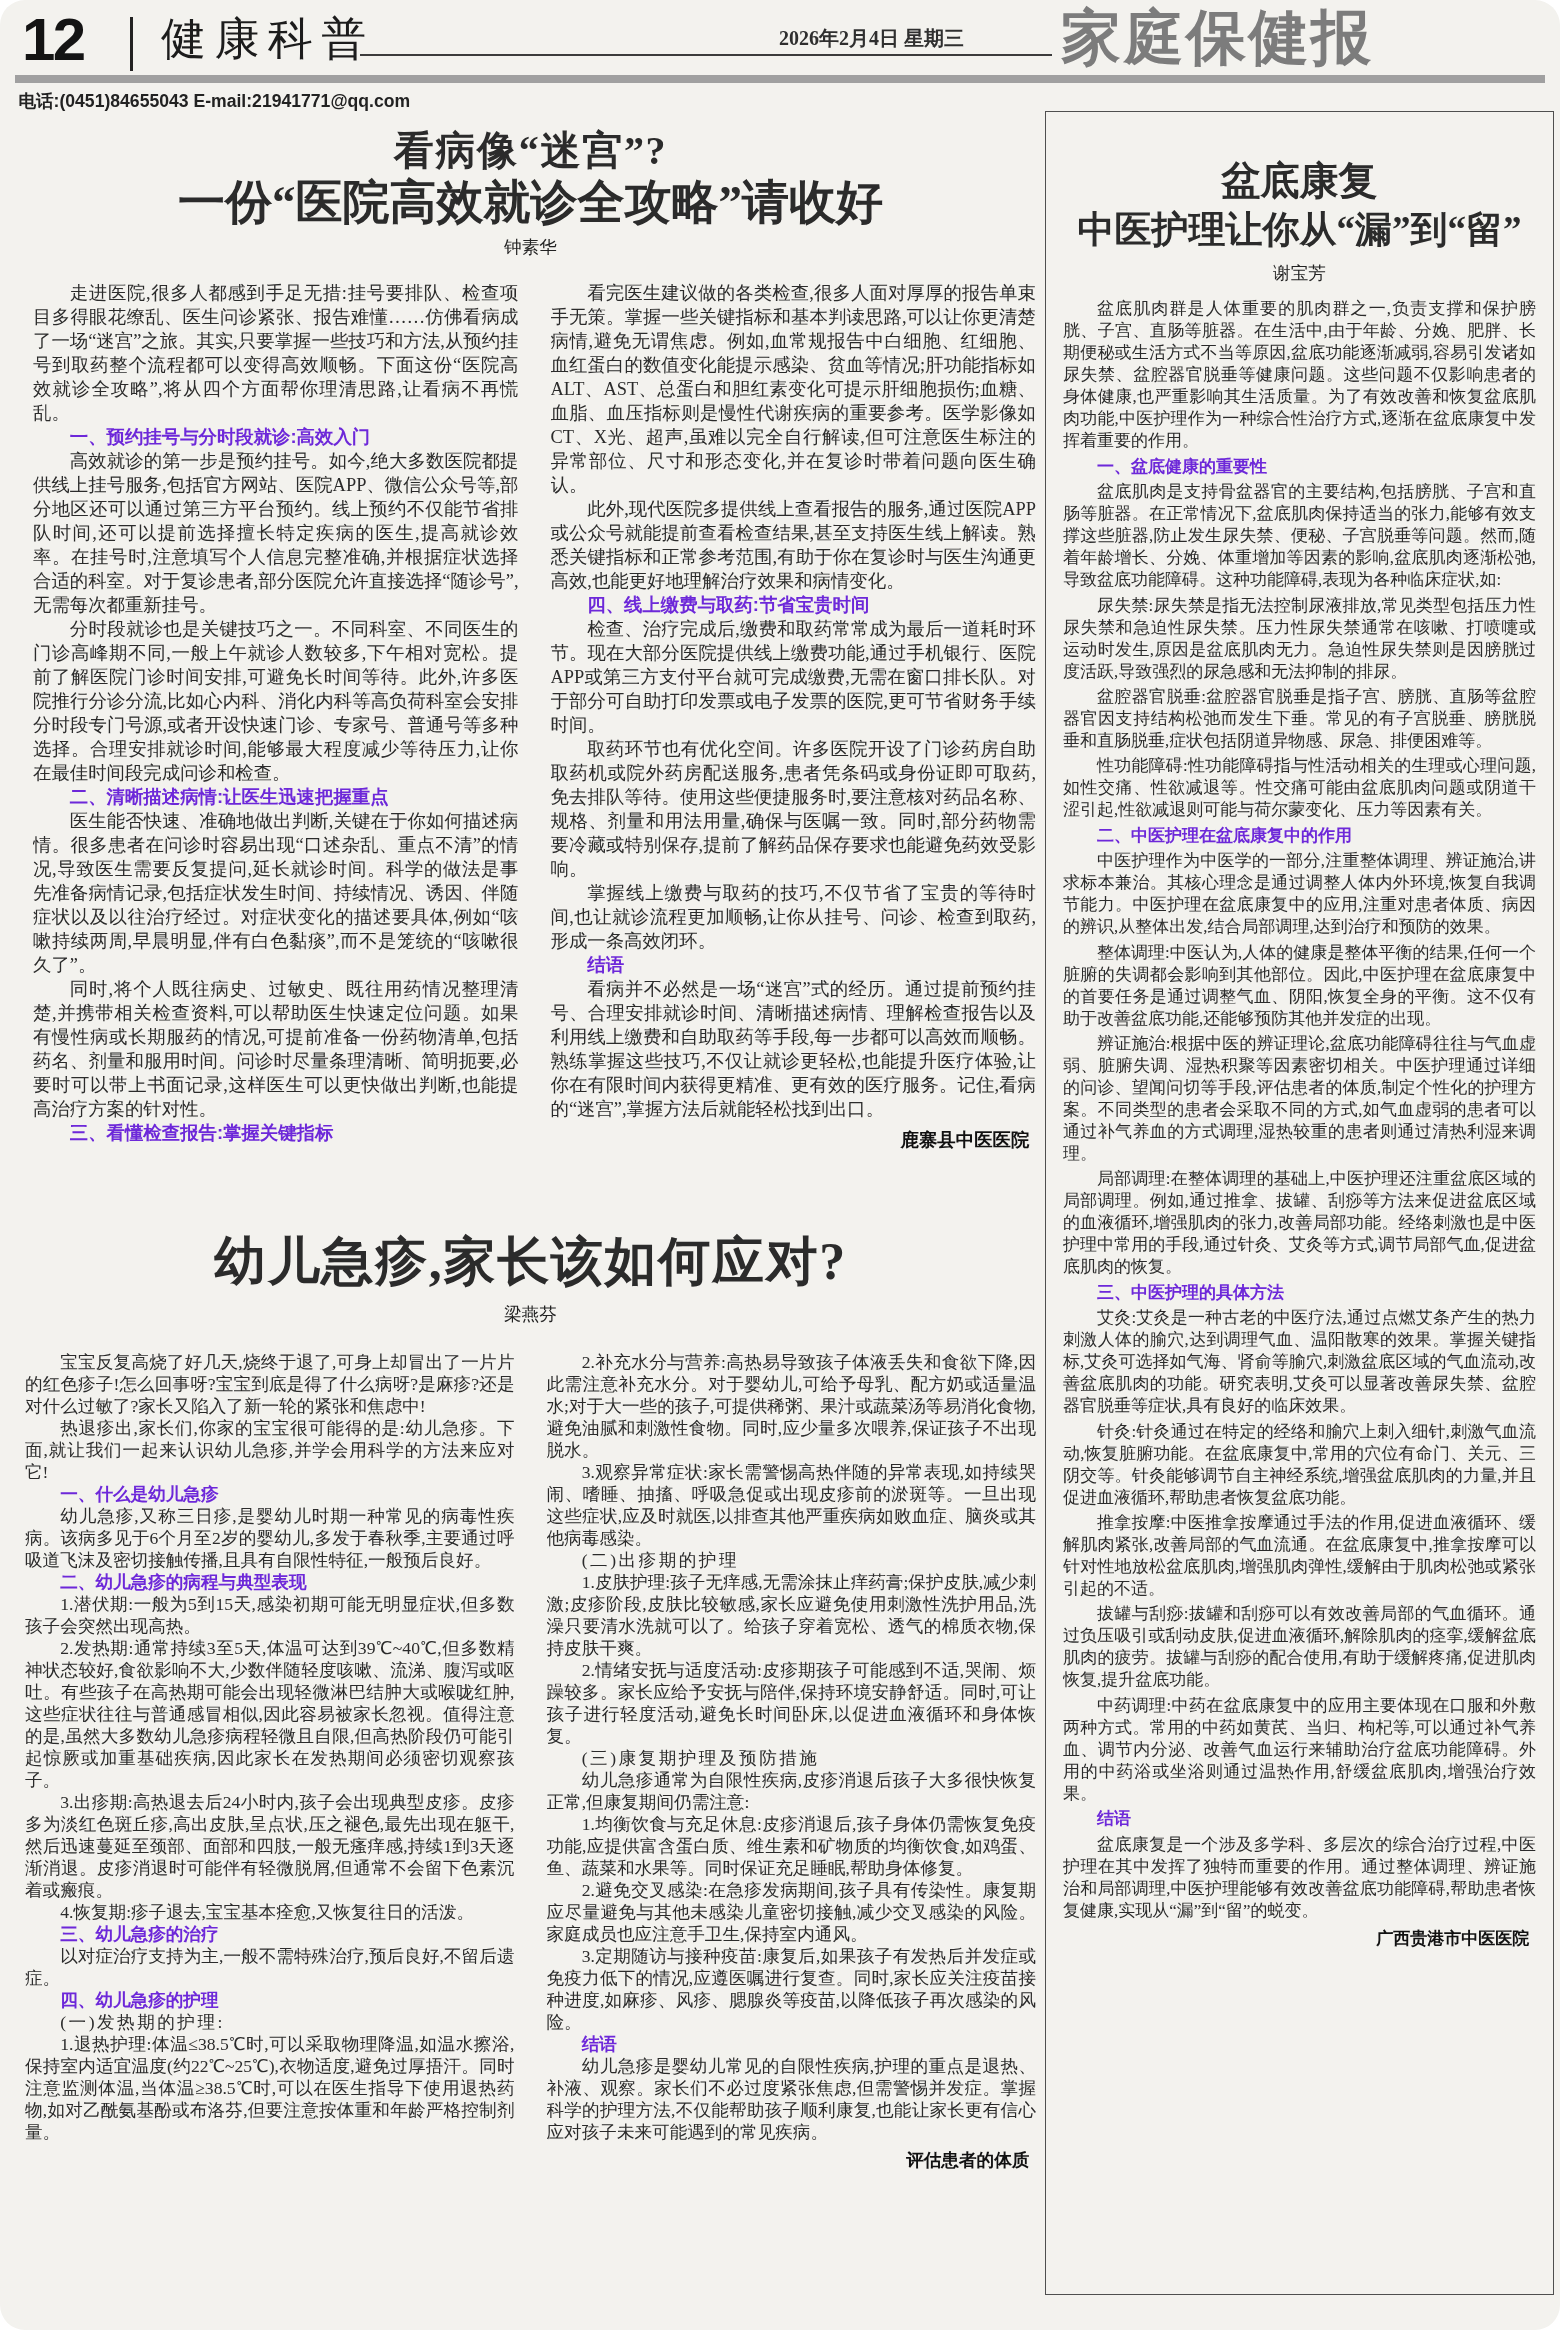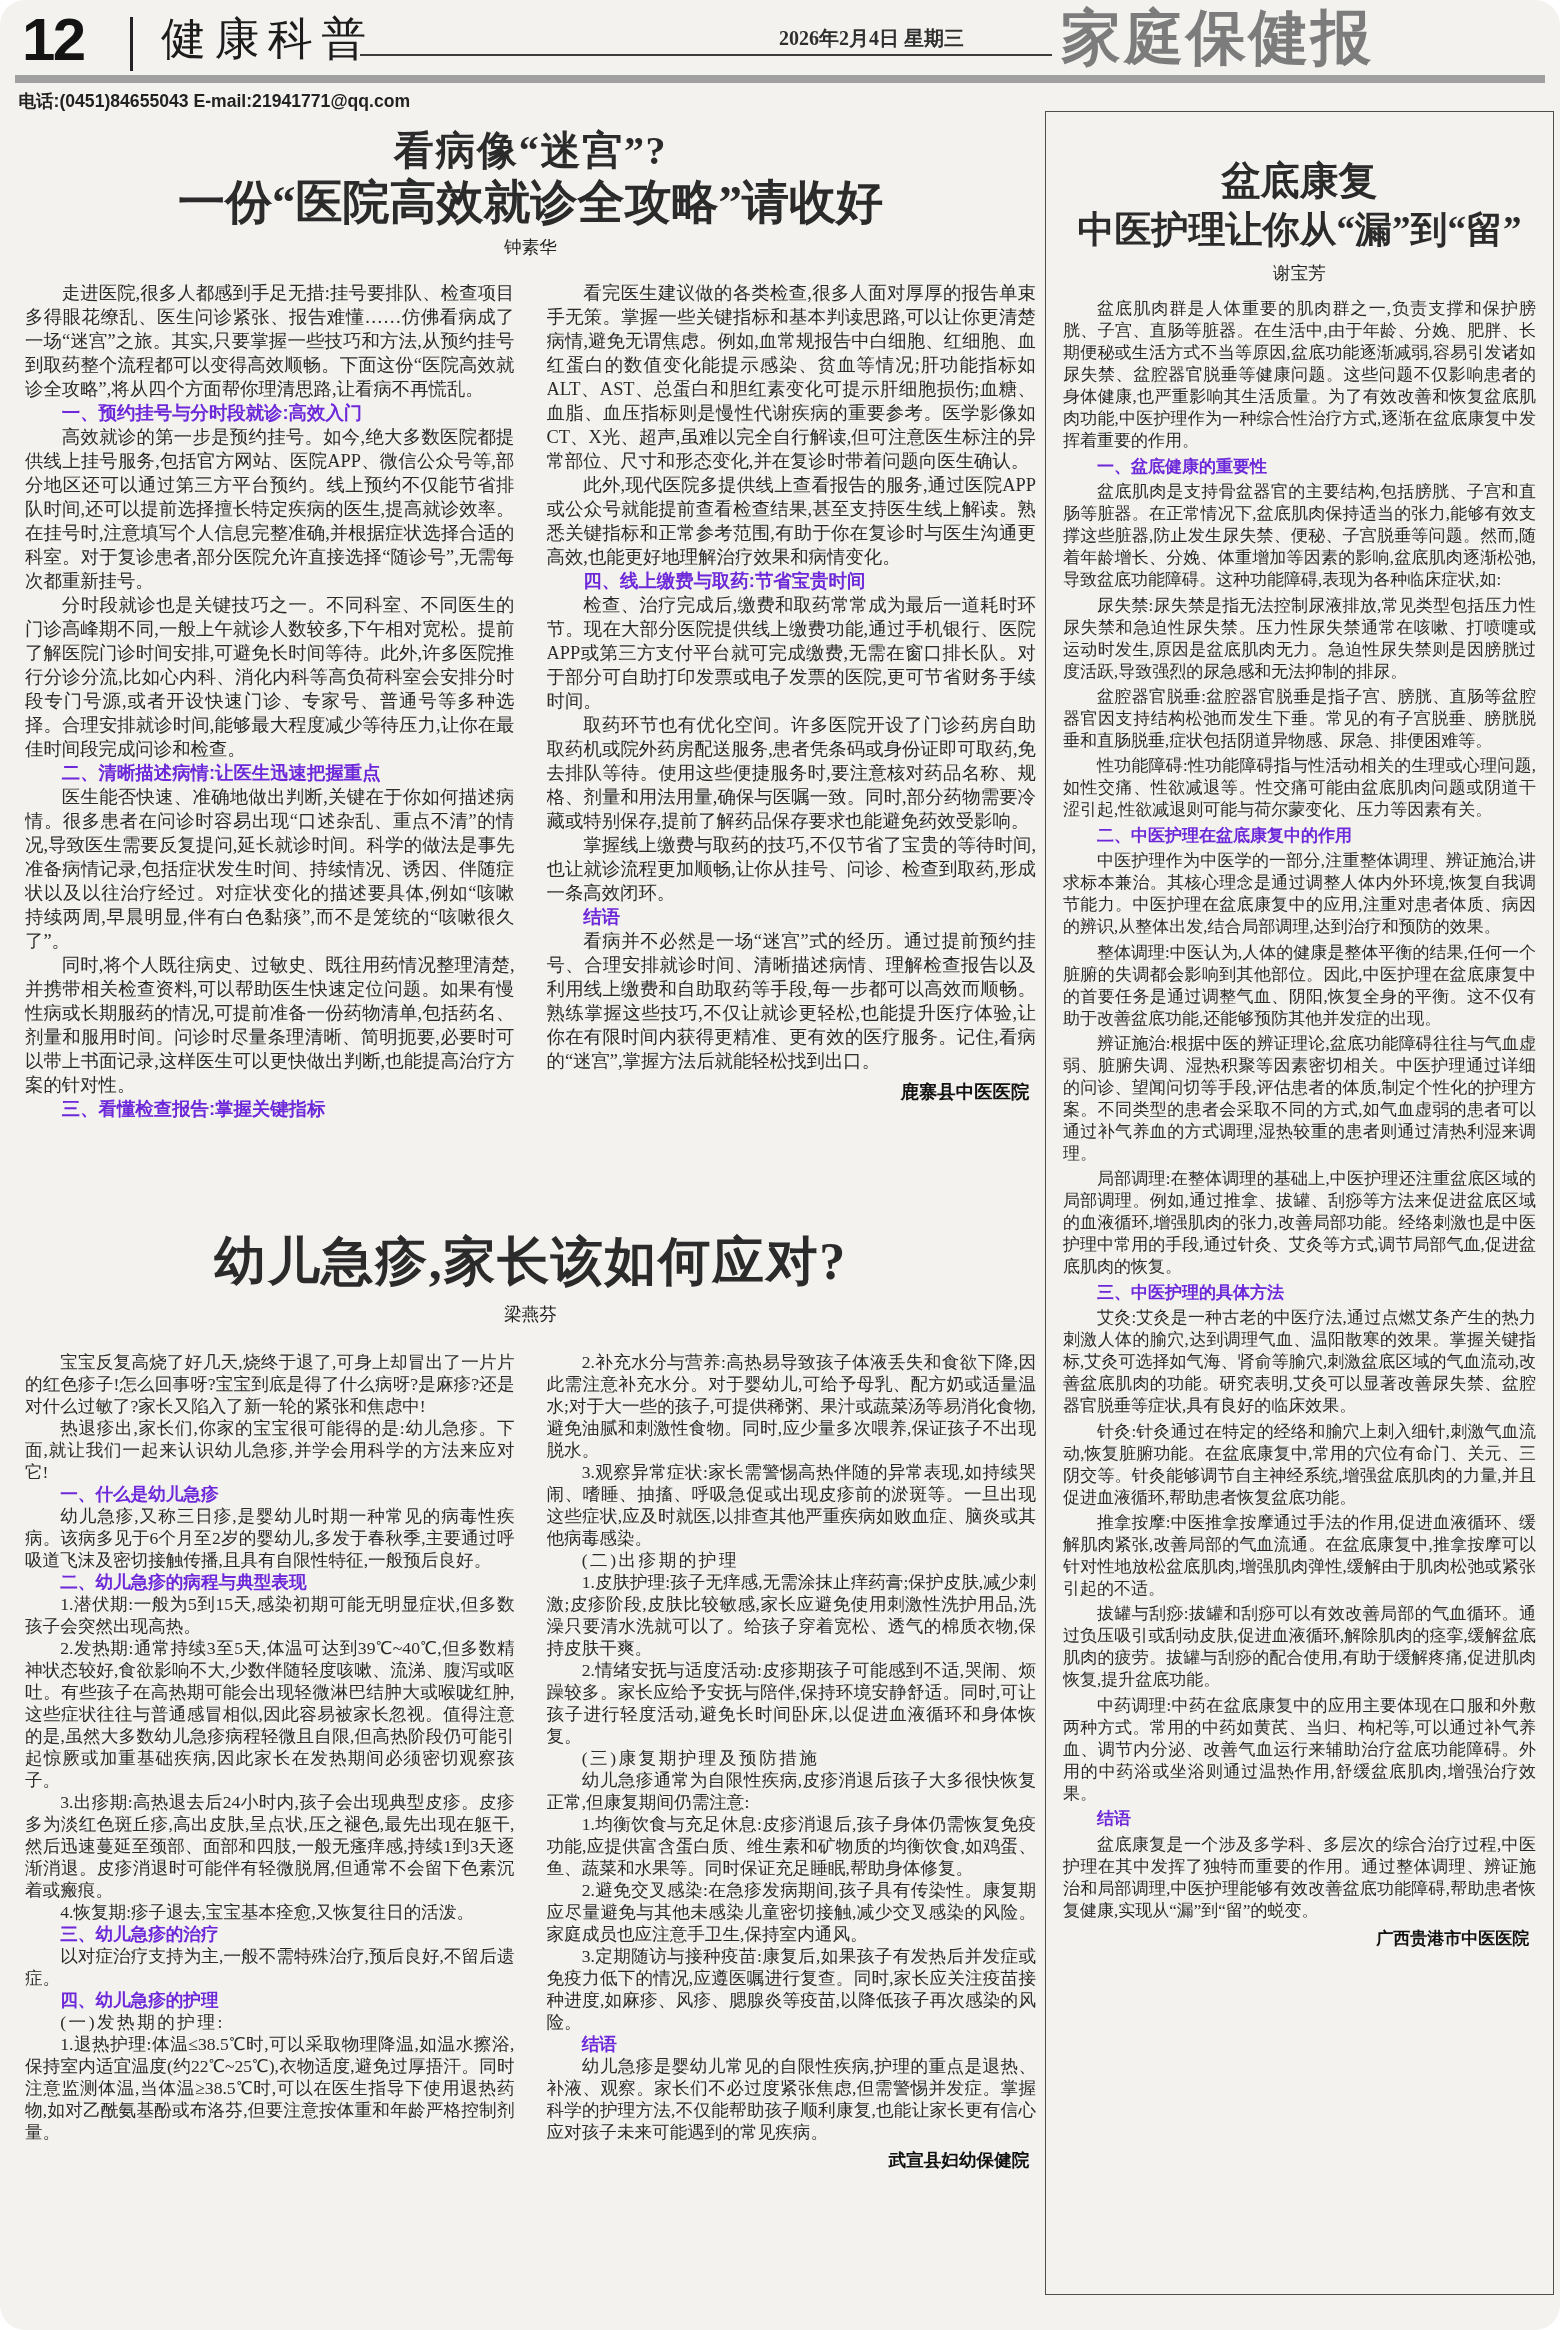--- a/index.html
+++ b/index.html
@@ -26,21 +26,21 @@
   .bhead{margin:0;font-family:"Liberation Sans",sans-serif;font-weight:700;text-indent:2em;color:#6d28d9;}
   .khead{margin:0;text-indent:2em;letter-spacing:2.5px;}
   .attr{margin-top:6.7px;text-align:right;font-family:"Liberation Sans",sans-serif;
         font-weight:700;padding-right:6.7px;text-indent:0;color:#111;}
   .author{text-align:center;font-size:17.6px;color:#222;}
   
   .art1{position:absolute;left:25px;top:126px;width:1011px;}
   .t1a{margin:0;text-align:center;font-size:40px;font-weight:700;letter-spacing:1.7px;line-height:49px;}
   .t1b{margin:0;text-align:center;font-size:47px;font-weight:700;line-height:55px;}
   .art1 .author{margin-top:5px;}
-  .art1 .cols{margin-top:22px;height:933px;}
+  .art1 .cols{margin-top:22px;height:933px;margin-left:8px;}
   .art1 .col{font-size:18.4px;line-height:24px;}
   
   .art3{position:absolute;left:25px;top:1228px;width:1011px;}
   .t3{margin:0;text-align:center;font-size:52px;font-weight:700;line-height:67px;letter-spacing:1.7px;}
   .art3 .author{margin-top:6.7px;}
   .art3 .cols{margin-top:25px;height:945px;}
   .art3 .col{font-size:17.6px;line-height:22px;}
   
   .boxart{position:absolute;left:1045px;top:111px;width:509px;height:2184px;
           border:1.7px solid #4f4f4f;box-sizing:border-box;padding:0 17px;}
@@ -121,21 +121,21 @@
           <div class="khead">(二)出疹期的护理</div>
           <div class="para">1.皮肤护理:孩子无痒感,无需涂抹止痒药膏;保护皮肤,减少刺激;皮疹阶段,皮肤比较敏感,家长应避免使用刺激性洗护用品,洗澡只要清水洗就可以了。给孩子穿着宽松、透气的棉质衣物,保持皮肤干爽。</div>
           <div class="para">2.情绪安抚与适度活动:皮疹期孩子可能感到不适,哭闹、烦躁较多。家长应给予安抚与陪伴,保持环境安静舒适。同时,可让孩子进行轻度活动,避免长时间卧床,以促进血液循环和身体恢复。</div>
           <div class="khead">(三)康复期护理及预防措施</div>
           <div class="para">幼儿急疹通常为自限性疾病,皮疹消退后孩子大多很快恢复正常,但康复期间仍需注意:</div>
           <div class="para">1.均衡饮食与充足休息:皮疹消退后,孩子身体仍需恢复免疫功能,应提供富含蛋白质、维生素和矿物质的均衡饮食,如鸡蛋、鱼、蔬菜和水果等。同时保证充足睡眠,帮助身体修复。</div>
           <div class="para">2.避免交叉感染:在急疹发病期间,孩子具有传染性。康复期应尽量避免与其他未感染儿童密切接触,减少交叉感染的风险。家庭成员也应注意手卫生,保持室内通风。</div>
           <div class="para">3.定期随访与接种疫苗:康复后,如果孩子有发热后并发症或免疫力低下的情况,应遵医嘱进行复查。同时,家长应关注疫苗接种进度,如麻疹、风疹、腮腺炎等疫苗,以降低孩子再次感染的风险。</div>
           <div class="bhead">结语</div>
           <div class="para">幼儿急疹是婴幼儿常见的自限性疾病,护理的重点是退热、补液、观察。家长们不必过度紧张焦虑,但需警惕并发症。掌握科学的护理方法,不仅能帮助孩子顺利康复,也能让家长更有信心应对孩子未来可能遇到的常见疾病。</div>
-          <div class="attr">武宣县妇幼保健院</div>
+          <div class="attr">评估患者的体质</div>
         </div>
     </div>
   </section>
 
   <aside class="boxart">
     <h2 class="bt1">盆底康复</h2>
     <h2 class="bt2">中医护理让你从“漏”到“留”</h2>
     <div class="author">谢宝芳</div>
     <div class="boxcol">
         <div class="para">盆底肌肉群是人体重要的肌肉群之一,负责支撑和保护膀胱、子宫、直肠等脏器。在生活中,由于年龄、分娩、肥胖、长期便秘或生活方式不当等原因,盆底功能逐渐减弱,容易引发诸如尿失禁、盆腔器官脱垂等健康问题。这些问题不仅影响患者的身体健康,也严重影响其生活质量。为了有效改善和恢复盆底肌肉功能,中医护理作为一种综合性治疗方式,逐渐在盆底康复中发挥着重要的作用。</div>

